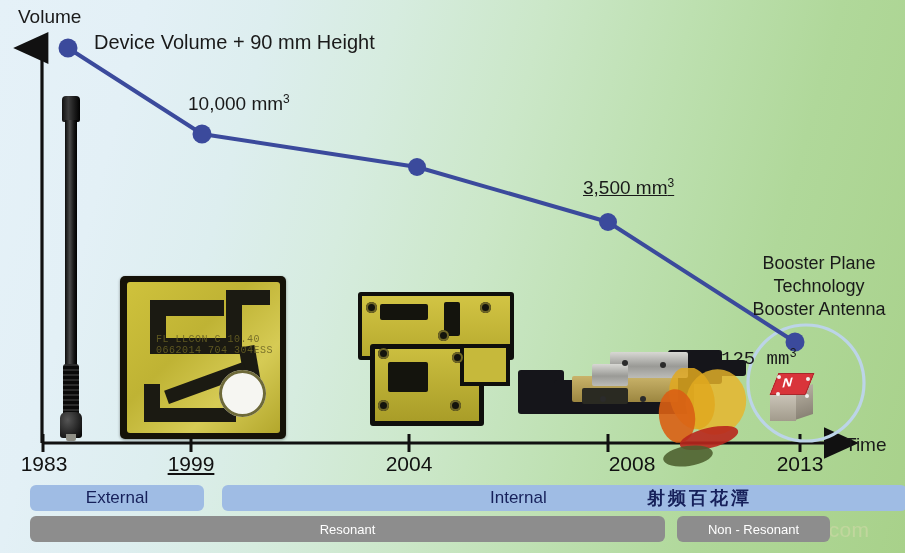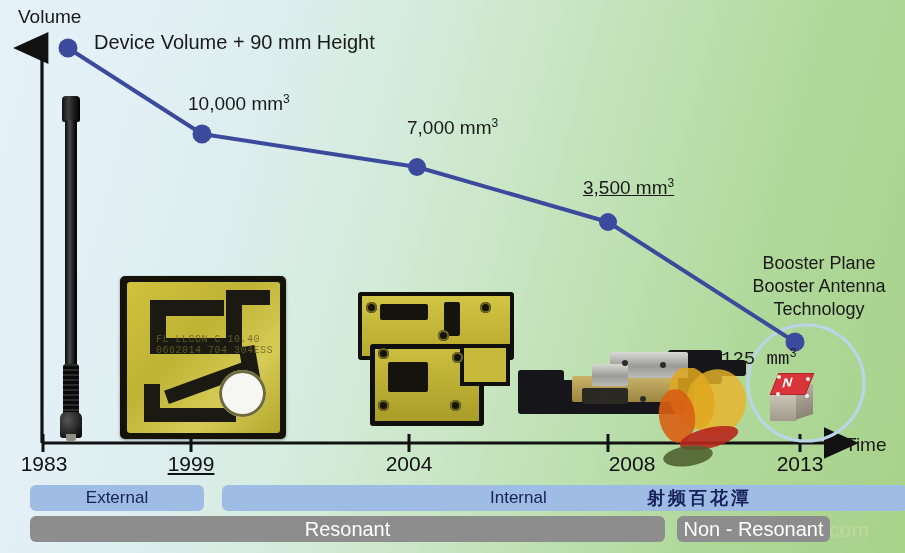--- a/index.html
+++ b/index.html
@@ -70,21 +70,21 @@
 
   
   #logo-overlay{position:absolute;left:652px;top:368px;width:125px;height:100px;pointer-events:none;}
 
   
   #watermark{position:absolute;left:686px;top:518px;font-size:21px;color:#c3d79f;opacity:.92;letter-spacing:.2px;font-family:"Liberation Sans",sans-serif;}
 
   
   .bar{position:absolute;height:26px;border-radius:6px;display:flex;align-items:center;justify-content:center;}
   .bar-blue{background:#9fbce4;color:#16205a;font-size:17px;}
-  .bar-gray{background:#8d8d8d;color:#fff;font-size:20px;}
+  .bar-gray{background:#8d8d8d;color:#fff;font-size:13px;}
   .bar-label{white-space:nowrap;}
 </style>
 </head>
 <body>
 
 <div id="stage">
 
   <svg class="svg-layer" viewBox="0 0 905 553">
     <defs>
       <marker id="arrowUp" markerWidth="12" markerHeight="12" refX="5" refY="9" orient="auto">
@@ -121,34 +121,31 @@
   </svg>
 
   <div class="lbl axis-title" style="left:18px;top:6px;">Volume</div>
   <div class="lbl axis-title" style="left:845px;top:434px;">Time</div>
 
   <div class="lbl series-title" style="left:94px;top:31px;">Device Volume + 90 mm Height</div>
 
   <div class="lbl val" style="left:188px;top:92px;">
     <span>10,000 mm</span><sup>3</sup>
   </div>
-  <div class="lbl val" style="left:407px;top:116px;">
-    <span>7,000 mm</span><sup>3</sup>
-  </div>
   <div class="lbl val" style="left:583px;top:176px;text-decoration:underline;">
     <span>3,500 mm</span><sup>3</sup>
   </div>
   <div class="lbl val" style="left:721px;top:347px;font-family:Liberation Mono, monospace;">
     <span>125 mm</span><sup>3</sup>
   </div>
 
   <div class="tech-note" style="left:735px;top:252px;width:168px;">
     <div>Booster Plane</div>
+    <div>Technology</div>
     <div>Booster Antenna</div>
-    <div>Technology</div>
   </div>
 
   <div class="tick-lbl" style="left:44px;top:452px;">1983</div>
   <div class="tick-lbl" style="left:191px;top:452px;text-decoration:underline;">1999</div>
   <div class="tick-lbl" style="left:409px;top:452px;">2004</div>
   <div class="tick-lbl" style="left:608px;top:452px;margin-left:24px;">2008</div>
   <div class="tick-lbl" style="left:800px;top:452px;">2013</div>
 
   <div class="photo" id="antenna-photo">
     <div class="cap"></div>

